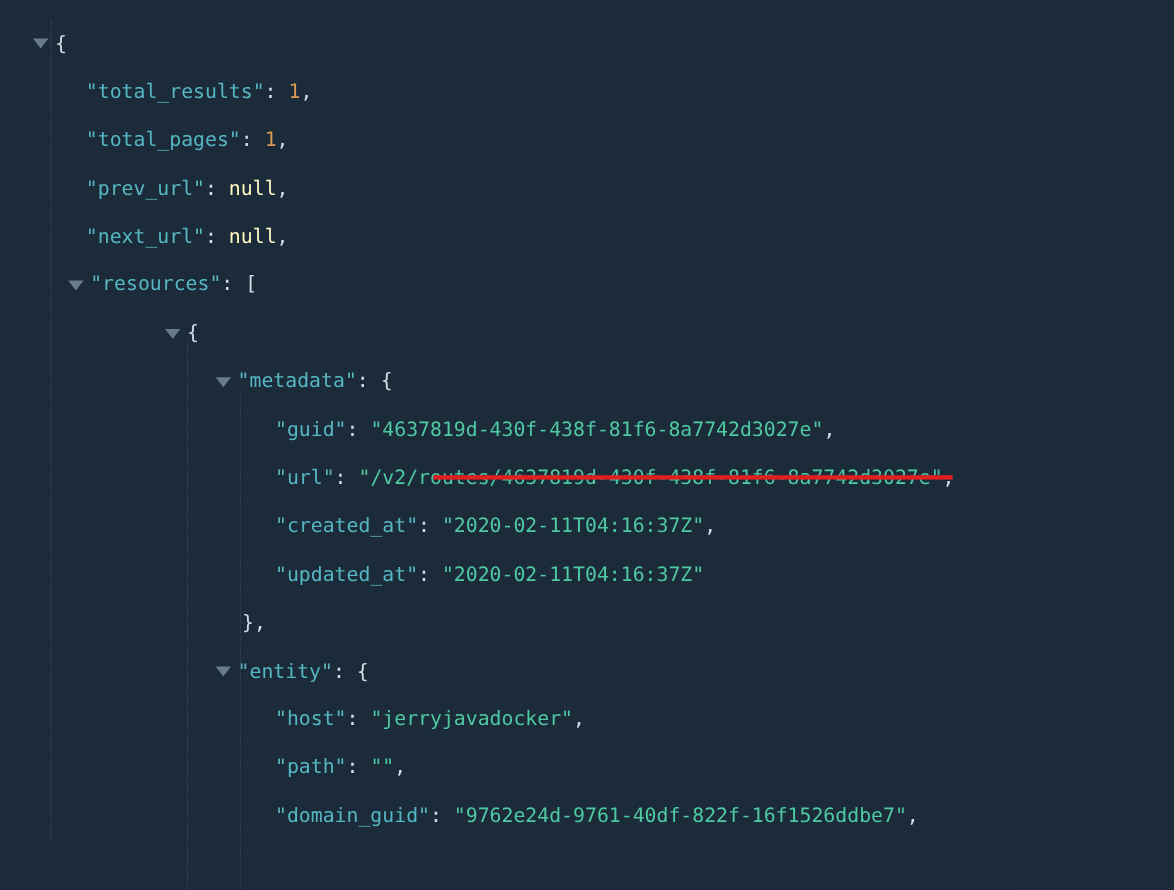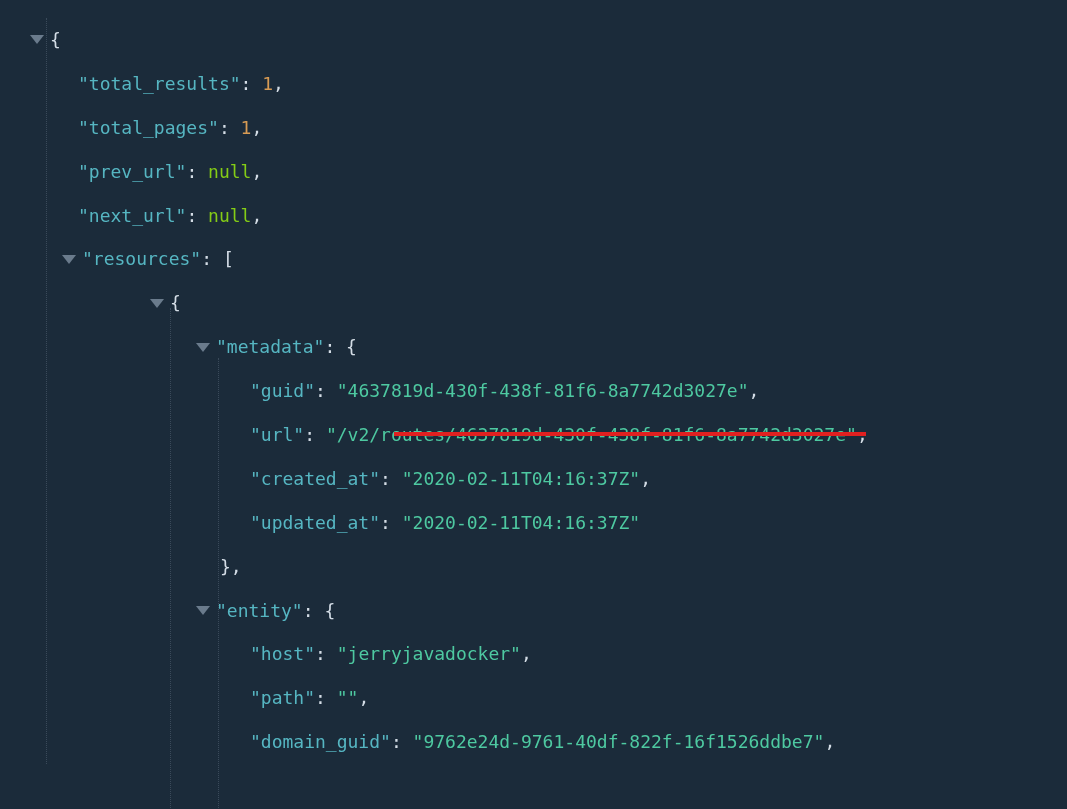--- a/index.html
+++ b/index.html
@@ -32,21 +32,21 @@
     border-right: 7px solid transparent;
     border-top: 9px solid #6a7b8c;
     margin-right: 6px;
     vertical-align: middle;
     cursor: pointer;
   }
   .key { color: #56b6c2; }
   .punct { color: #d4dde6; }
   .string { color: #4ec9a1; }
   .number { color: #d79b54; }
-  .null { color: #84cc16; }
+  .null { color: #fef9c3; }
   .guide {
     position: absolute;
     width: 0;
     border-left: 1px dotted #3a4a5a;
     top: 0;
     bottom: 0;
   }
   .container { position: relative; }
   .underline {
     position: absolute;

